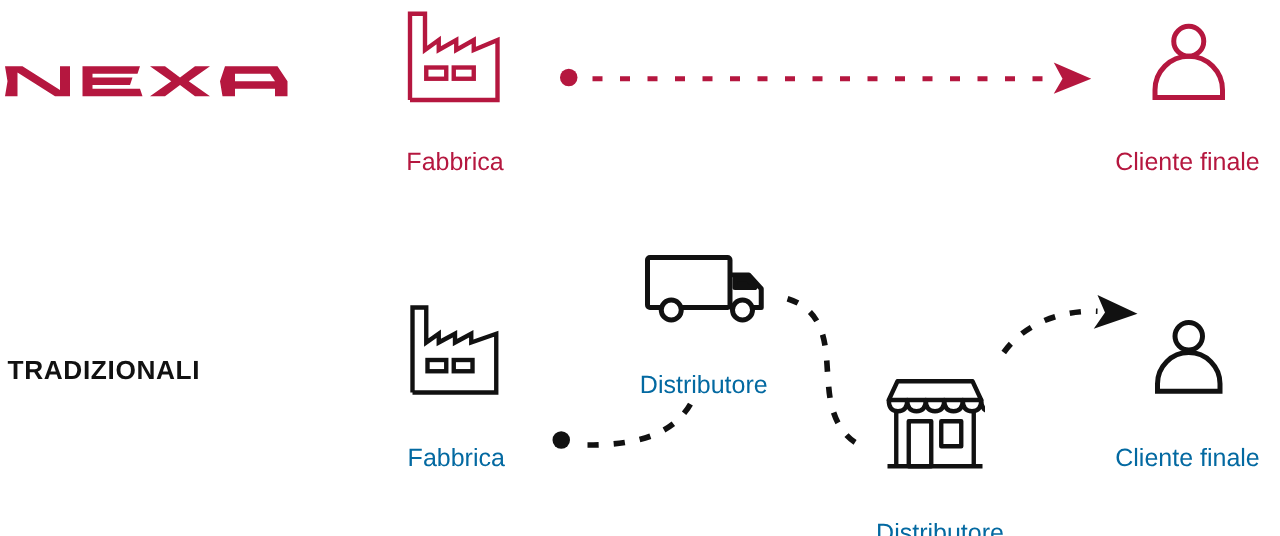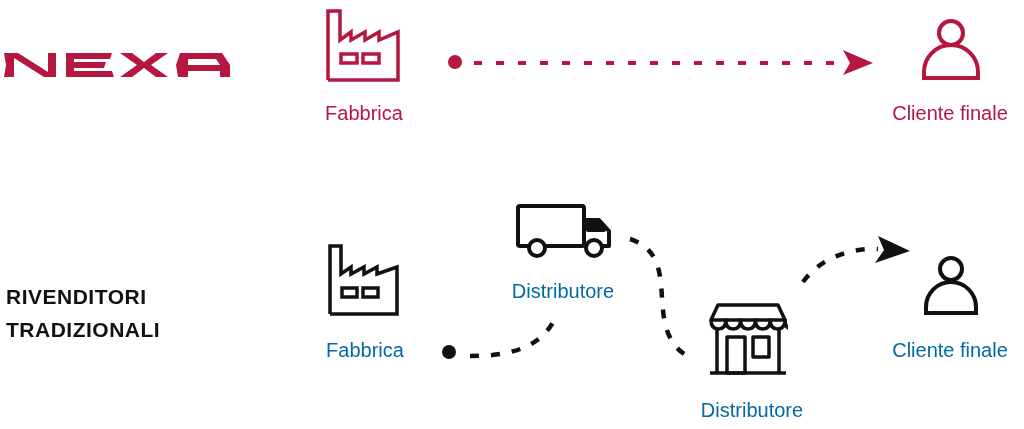--- a/index.html
+++ b/index.html
@@ -1,19 +1,19 @@
 <!DOCTYPE html>
 <html><head>
   <meta charset="utf-8">
   <style>
     html, body { margin: 0; padding: 0; background: #ffffff; }
     body { width: 1024px; height: 429px; position: relative; overflow: hidden;
            font-family: "Liberation Sans", sans-serif; }
     .abs { position: absolute; }
-    .lbl { position: absolute; font-size: 20px; white-space: nowrap; transform: translateX(-50%); }
+    .lbl { position: absolute; font-size: 20px; white-space: nowrap; transform: translateX(-50%); margin-top: 17px; }
     .red { color: #b5173f; }
     .blk { color: #0369a1; }
     .section-title { position: absolute; left: 6px; top: 280px; font-weight: bold; font-size: 21px;
                      line-height: 33px; color: #111; letter-spacing: 0.5px; }
     svg.full { position: absolute; left: 0; top: 0; }
   </style>
 </head>
 <body>
 
 <svg class="abs" style="left:4px;top:50px" width="228" height="30" viewBox="0 0 228 30">
@@ -47,21 +47,20 @@
 
 <svg class="abs" style="left:920px;top:18px" width="62" height="64" viewBox="0 0 62 64">
   <g fill="none" stroke="#b5173f" stroke-width="4">
     <circle cx="31" cy="15" r="12"></circle>
     <path d="M4,60 L4,54 A27,27 0 0 1 58,54 L58,60 Z"></path>
   </g>
 </svg>
 <div class="lbl red" style="left:950px;top:102px">Cliente finale</div>
 
 <div class="section-title">
-  <div>RIVENDITORI</div>
   <div>TRADIZIONALI</div>
 </div>
 
 <svg class="abs" style="left:327px;top:243px" width="76" height="74" viewBox="0 0 76 74">
   <g fill="none" stroke="#111" stroke-width="3.5">
     <polyline points="3,71 3,3 14,3 14,31 24,24 24,31 37,24 37,31 50,24 50,31 70,24 70,71 3,71"></polyline>
     <rect x="15" y="45" width="15" height="9"></rect>
     <rect x="36" y="45" width="15" height="9"></rect>
   </g>
 </svg>

